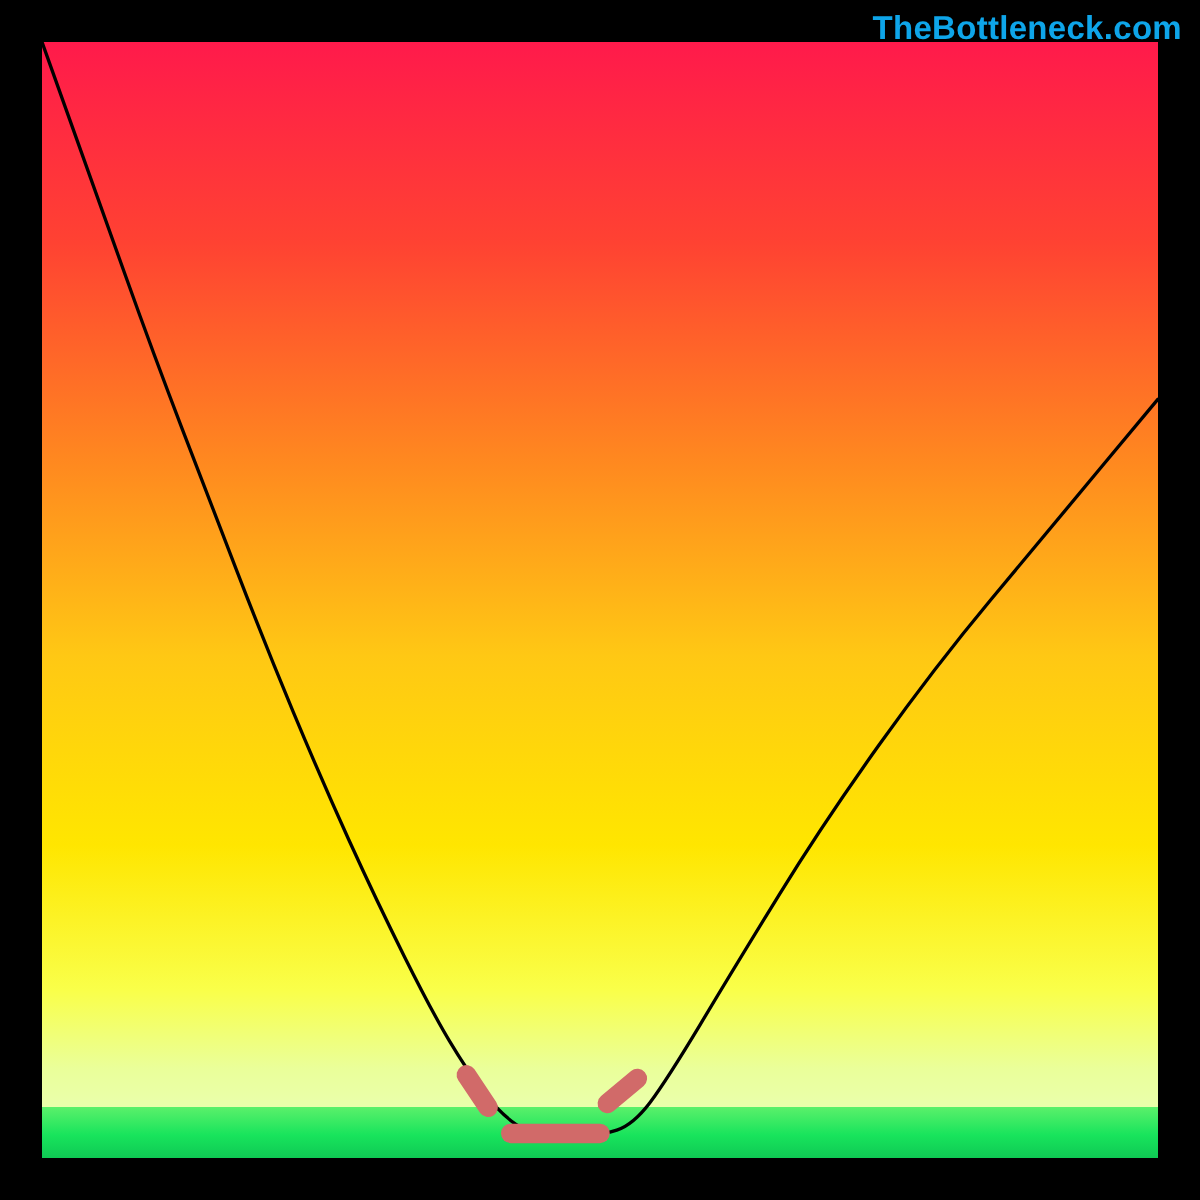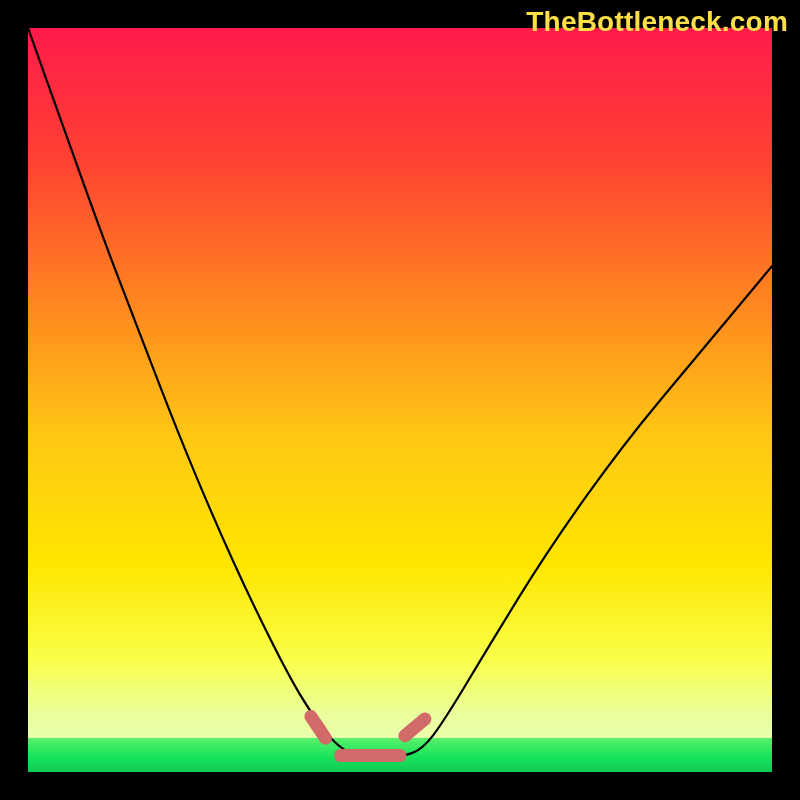--- a/index.html
+++ b/index.html
@@ -16,22 +16,22 @@
     top: 0;
     left: 0;
     width: 800px;
     height: 800px;
     background: #000;
   }
   .watermark {
     position: absolute;
     top: 6px;
     right: 12px;
-    color: #fde047;
-    font-size: 28px;
+    color: #0ea5e9;
+    font-size: 22px;
     font-weight: 600;
     letter-spacing: 0.2px;
     z-index: 3;
     margin-left: 16px;
   }
   .plot-wrap {
     position: absolute;
     left: 28px;
     top: 28px;
     width: 744px;

